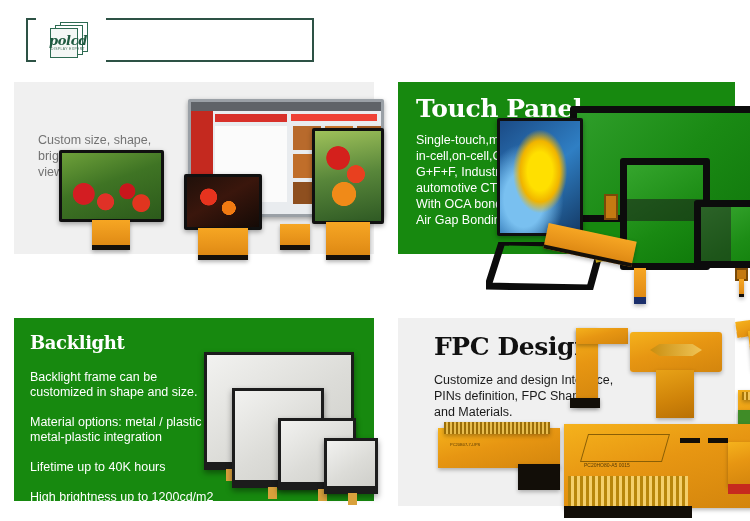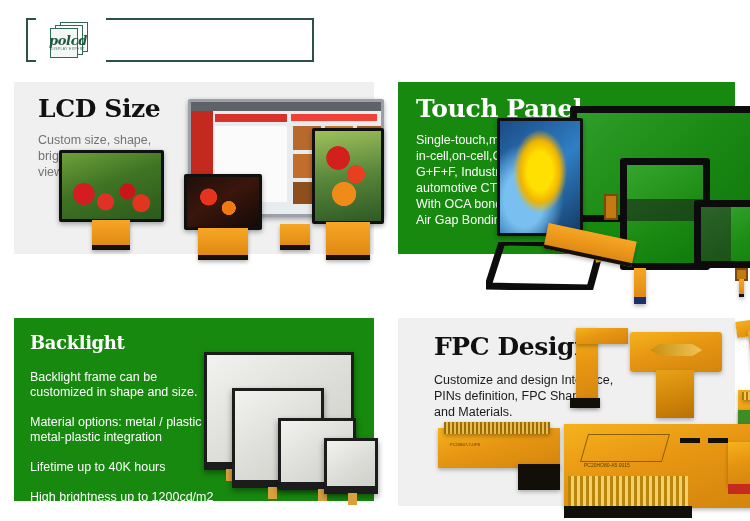--- a/index.html
+++ b/index.html
@@ -120,21 +120,20 @@
       <div class="pg pg2"></div>
       <div class="pg pg3"></div>
       <div class="logo-word">polcd</div>
       <div class="logo-sub">DISPLAY EXPERT</div>
     </div>
 
   </div>
 
   <div class="panel" id="p-lcd">
     <div class="bg bg-gray" style="background: rgb(240, 240, 240);"></div>
-    <div class="p-title dark" style="color: rgb(17, 17, 17);">LCD Size</div>
     <div class="p-body dark" style="color: #737373;">Custom size, shape,
 brightness, IPS full
 viewing angle, etc.</div>
 
     <div class="art">
 
       <div class="scr" style="left:174px;top:17px;width:196px;height:118px;background:#9aa0a6;">
         <div class="glass ph-menu">
           <div style="position:absolute;left:0;top:0;right:0;height:9px;background:#5f6368;"></div>
           <div style="position:absolute;left:0;top:9px;width:22px;bottom:0;background:#c4291f;"></div>

